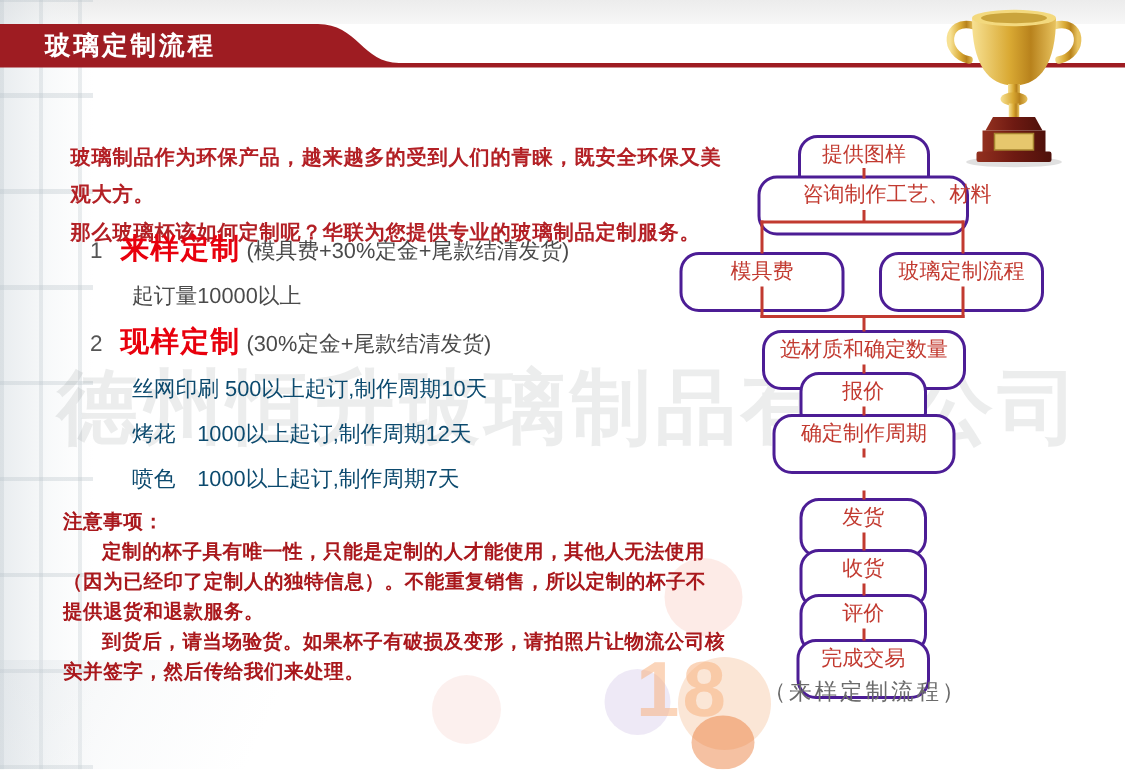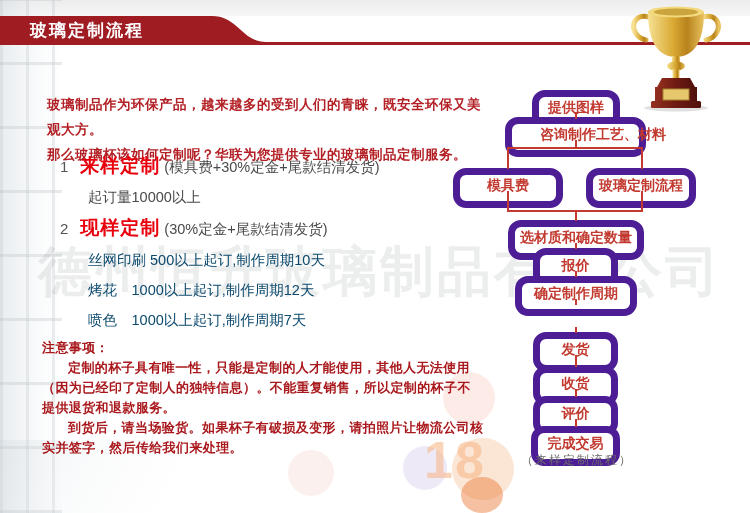--- a/index.html
+++ b/index.html
@@ -48,26 +48,26 @@
   .opt-sub{position:absolute;left:88px;z-index:2;color:#4a4a4a;font-size:14.5px;}
   .terms{position:absolute;left:88px;top:245px;z-index:2;color:#0c4a6e;
     font-size:14.5px;line-height:30px;}
   .notice{position:absolute;left:42px;top:338px;width:442px;z-index:2;
     color:#a9181c;font-size:13px;font-weight:bold;line-height:20px;letter-spacing:0.4px;}
   .notice p{margin:0;text-indent:2em;}
   .notice .n-title{text-indent:0;}
 
   
   .fc-box{position:absolute;z-index:2;box-sizing:border-box;height:40px;
-    border:7px solid #4c1d95;border-radius:13px;background:#fff;
-    color:#c23a30;font-size:14px;font-weight:bold;text-align:center;line-height:20px;
+    border:2px solid #4c1d95;border-radius:13px;background:#fff;
+    color:#c23a30;font-size:14px;font-weight:normal;text-align:center;line-height:20px;
     white-space:nowrap;}
   .fc-line{position:absolute;z-index:2;background:#c23a30;}
   .fc-caption{position:absolute;left:497px;top:452px;width:160px;z-index:2;
-    text-align:center;color:#6b6b6b;font-size:12px;letter-spacing:2px;}
+    text-align:center;color:#6b6b6b;font-size:15px;letter-spacing:2px;}
 </style>
 </head>
 <body>
 
 <div class="stage">
 
   <div class="top-wash"></div>
   <div class="left-strip"></div>
   <div class="bl-photo"></div>
 

